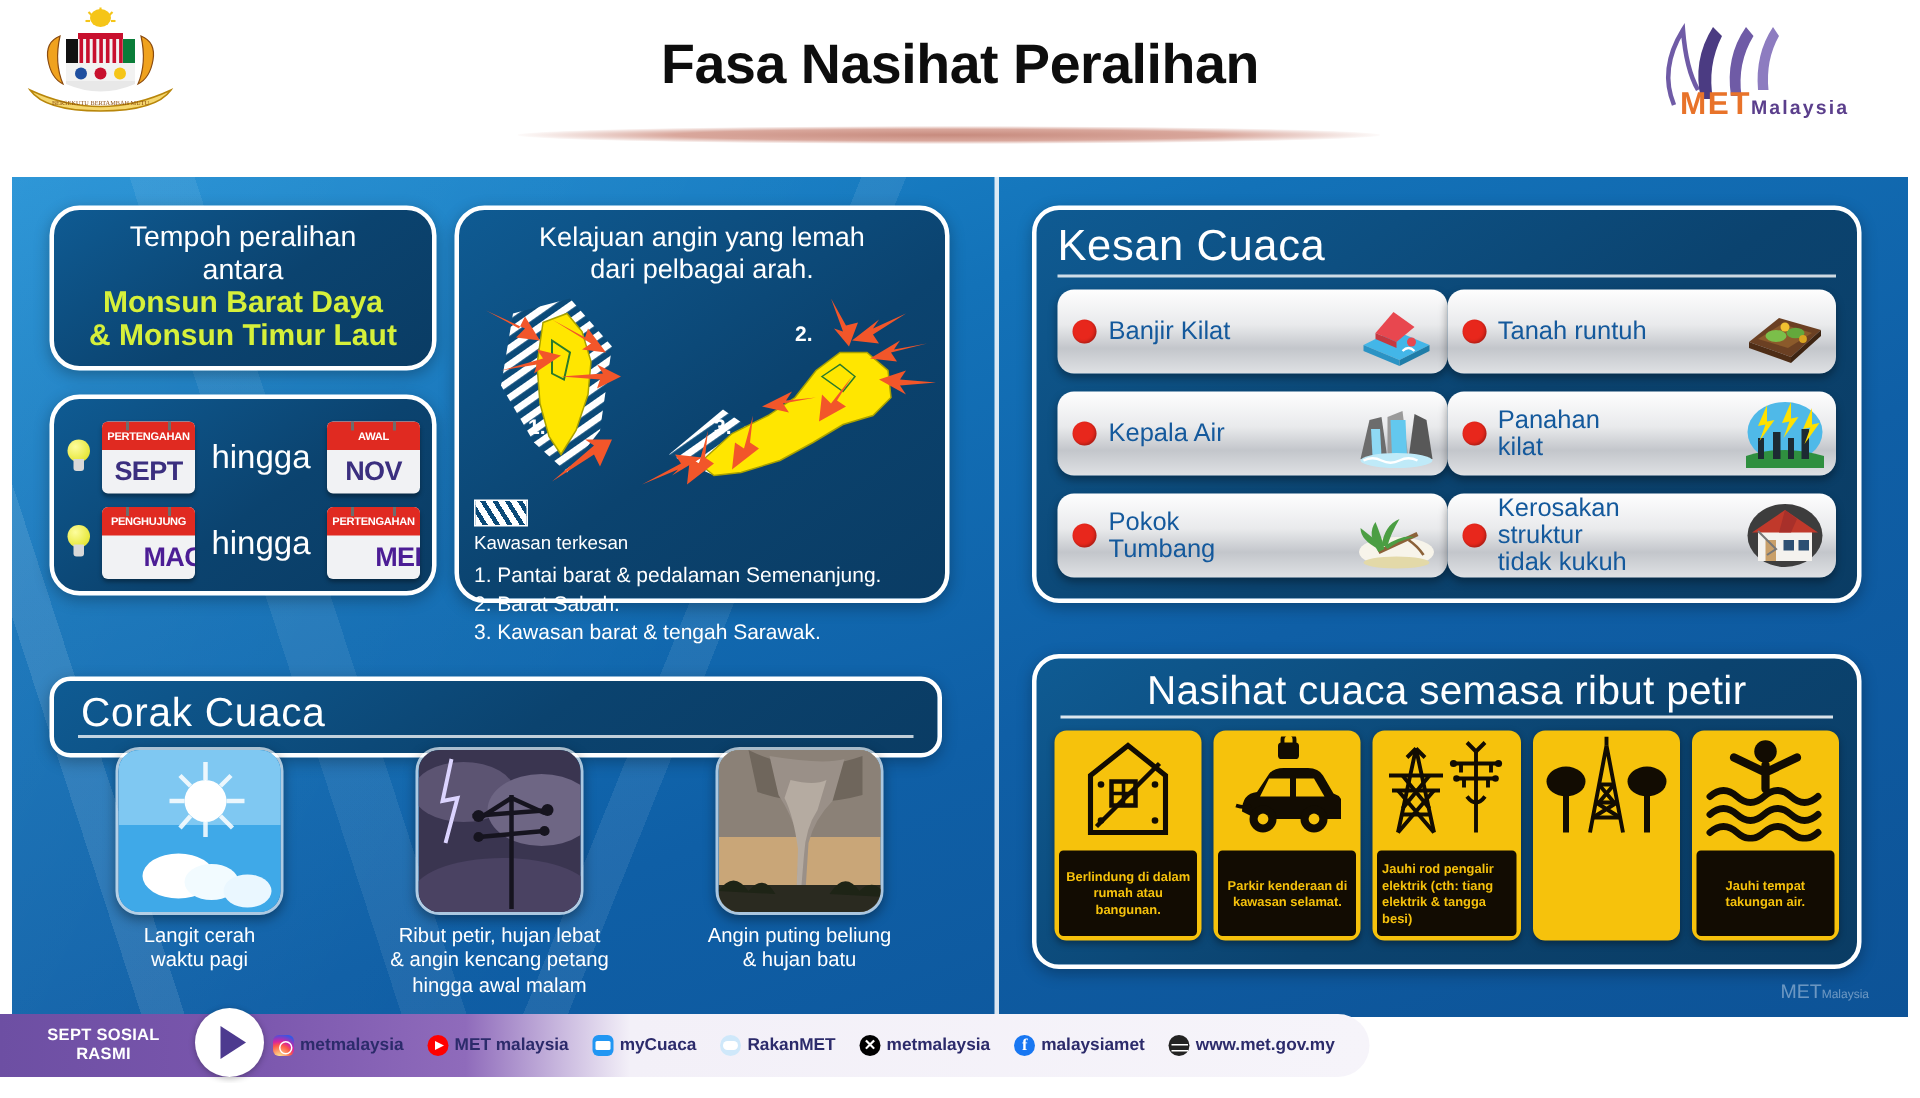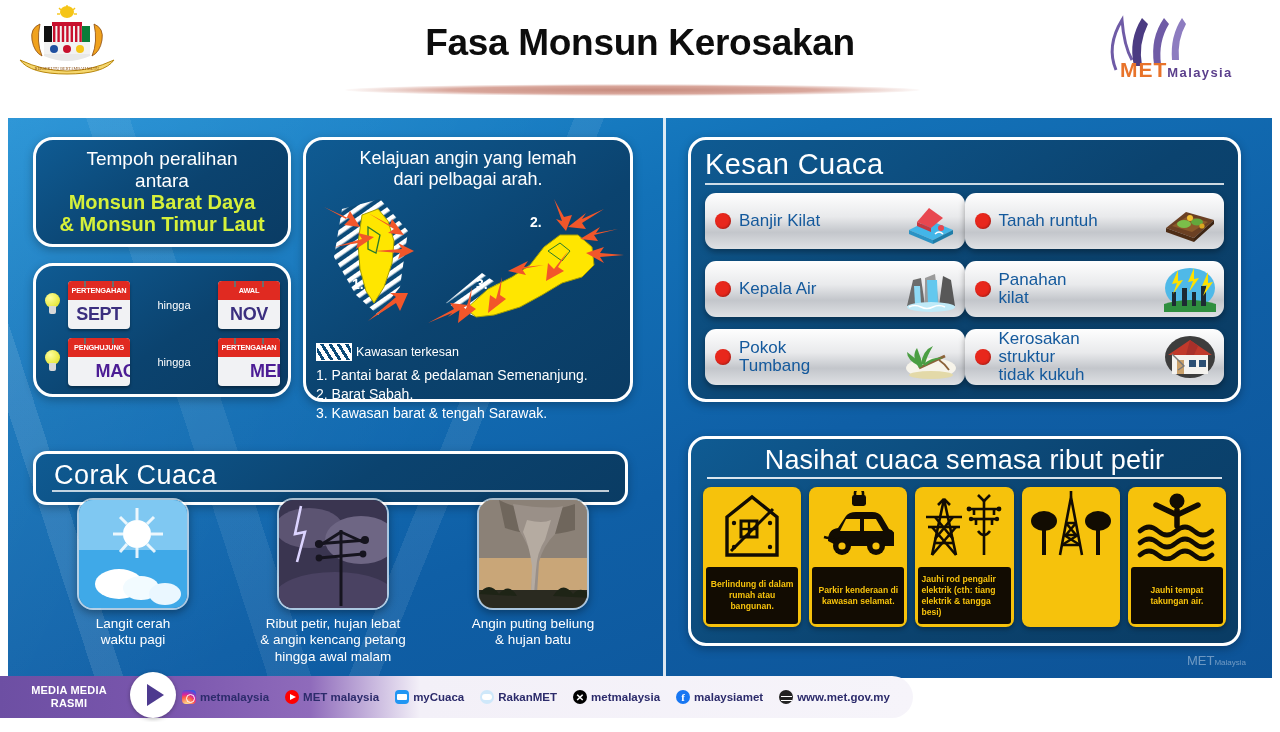--- a/index.html
+++ b/index.html
@@ -70,27 +70,27 @@
   .bulb .b{ position:absolute; left:5px; top:13px; width:7px; height:8px; background:#d8d8d8; border-radius:0 0 2px 2px;}
   .cal{ width:62px; height:48px; position:relative; flex:0 0 62px;
         background:#f1f2f4; border-radius:4px; overflow:hidden; box-shadow:0 2px 3px rgba(0,0,0,.35);}
   .cal .top{ height:19px; background:#e02a21; color:#fff; font-size:7.4px; font-weight:bold;
              display:flex; align-items:center; justify-content:center; letter-spacing:-.2px;}
   .cal .mon{ height:29px; display:flex; align-items:center; justify-content:center;
              font-size:18px; font-weight:bold; letter-spacing:-.4px;}
   .cal .mon.navy{ color:#3b2f7f; }
   .cal .mon.red { color:#4c1d95;margin-left:33px; }
   .cal .ring{ position:absolute; top:-3px; width:2px; height:9px; background:#6d6d6d; }
-  .hingga{ color:#fff; font-size:11px; flex:1; text-align:center; }
+  .hingga{ color:#fff; font-size:22px; flex:1; text-align:center; }
 
   
   #mapbox{ left:295px; top:19px; width:330px; height:265px; padding:8px 10px; }
   #mapbox .mtitle{ color:#fff; font-size:18px; text-align:center; line-height:1.15; }
   .mapstage{ position:relative; width:100%; height:140px; margin-top:2px; }
-  .legend{ display:flex; align-items:center; gap:4px; margin-top:12px; }
+  .legend{ display:flex; gap:4px; margin-top:2px;flex-direction:column; }
   .legend .swatch{ width:36px; height:18px; background:
       repeating-linear-gradient(58deg,#ffffff 0 4px,#0b4a78 4px 7px); border:1px solid #fff;}
   .legend .ltxt{ color:#fff; font-size:12.5px; }
   .maplist{ color:#fff; font-size:14px; line-height:1.34; margin-top:5px; }
 
   
   #corakhdr{ left:25px; top:318px; width:595px; height:54px; border-radius:14px;margin-top:15px; }
   #corakhdr .ctxt{ position:absolute; left:18px; top:6px; color:#fff; font-size:27px; letter-spacing:.5px; }
   #corakhdr .rule{ position:absolute; left:16px; right:16px; bottom:10px; height:2px; background:rgba(255,255,255,.75); }
 
@@ -195,21 +195,21 @@
       <circle cx="40" cy="45" r="4" fill="#1f4fa0"></circle>
         <circle cx="53" cy="45" r="4" fill="#c8102e"></circle>
       <circle cx="66" cy="45" r="4" fill="#f5c518"></circle>
       <path d="M30 52 q23 10 46 0 v-2 h-46 z" fill="#e8e8e8"></path>
       <path d="M26 20 q-10 4 -8 16 q2 12 10 16 q-6 -14 -2 -32 z" fill="#f0a21e" stroke="#8a4b10" stroke-width="0.8"></path>
       <path d="M80 20 q10 4 8 16 q-2 12 -10 16 q6 -14 2 -32 z" fill="#f0a21e" stroke="#8a4b10" stroke-width="0.8"></path>
       <path d="M6 56 q47 22 94 0 q-10 14 -47 14 q-37 0 -47 -14 z" fill="#f5d76e" stroke="#b8860b" stroke-width="1"></path>
       <text x="53" y="66" font-size="4.2" fill="#8a4b10" text-anchor="middle" font-family="Liberation Serif, serif">BERSEKUTU BERTAMBAH MUTU</text>
     </svg>
 
-    <div class="page-title">Fasa Monsun Kerosakan</div>
+    <div class="page-title">Fasa Nasihat Peralihan</div>
     <div class="title-rule"></div>
 
     <div class="met-logo">
       <svg viewBox="0 0 140 78" width="140" height="78">
         <path d="M18 62 q-10 -24 6 -50 q2 26 10 40" fill="none" stroke="#6f5ba6" stroke-width="3"></path>
         <path d="M36 58 q-6 -26 8 -48 l6 6 q-10 20 -6 42 z" fill="#4b3b82"></path>
         <path d="M56 56 q-4 -26 10 -46 l5 6 q-11 18 -8 40 z" fill="#6f5ba6"></path>
         <path d="M74 52 q-2 -24 10 -42 l4 6 q-9 16 -7 36 z" fill="#8d7cc0"></path>
       </svg>
       <div class="mtxt">MET<span>Malaysia</span></div>
@@ -654,21 +654,21 @@
       </div>
     </div>
 
     <div class="met-watermark">
       <span style="font-size:13px">MET</span><span>Malaysia</span>
     </div>
   </div>
 
   <div class="social">
     <div class="msr">
-      <div>MEDIA MEDIA</div>
+      <div>SEPT SOSIAL</div>
       <div>RASMI</div>
     </div>
     <div class="playbtn"></div>
     <div class="sitems">
       <div class="sitem">
         <div class="sico ico-ig"></div>
         <div class="sname">metmalaysia</div>
       </div>
       <div class="sitem">
         <div class="sico ico-yt"></div>

